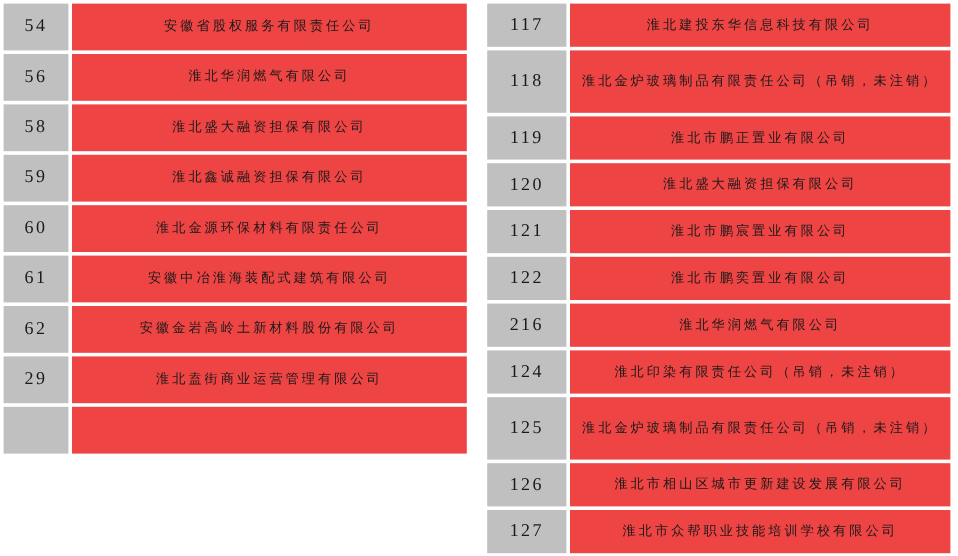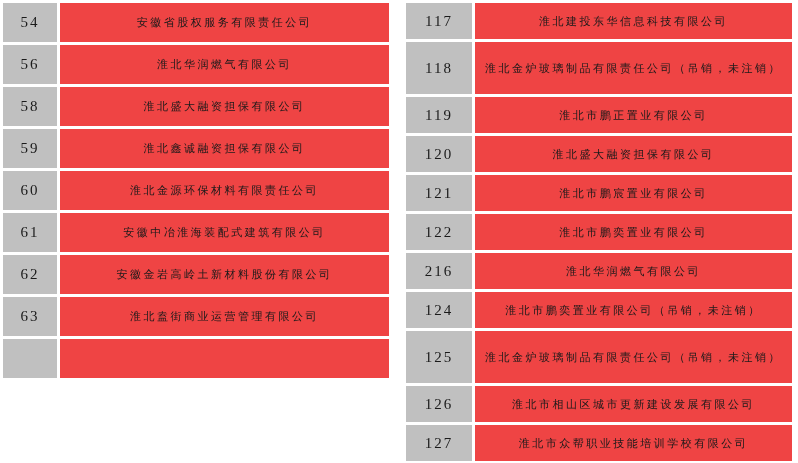--- a/index.html
+++ b/index.html
@@ -81,21 +81,21 @@
       </tr>
       <tr>
         <td class="num">61</td>
         <td class="name">安徽中冶淮海装配式建筑有限公司</td>
       </tr>
       <tr>
         <td class="num">62</td>
         <td class="name">安徽金岩高岭土新材料股份有限公司</td>
       </tr>
       <tr>
-        <td class="num">63</td>
+        <td class="num">29</td>
         <td class="name">淮北盍街商业运营管理有限公司</td>
       </tr>
       <tr>
         <td class="num"></td>
         <td class="name"></td>
       </tr>
     </tbody>
   </table>
 
   <table class="t-right">
@@ -127,21 +127,21 @@
       <tr>
         <td class="num">122</td>
         <td class="name">淮北市鹏奕置业有限公司</td>
       </tr>
       <tr>
         <td class="num">216</td>
         <td class="name">淮北华润燃气有限公司</td>
       </tr>
       <tr>
         <td class="num">124</td>
-        <td class="name">淮北市鹏奕置业有限公司（吊销，未注销）</td>
+        <td class="name">淮北印染有限责任公司（吊销，未注销）</td>
       </tr>
       <tr class="tall">
         <td class="num">125</td>
         <td class="name">淮北金炉玻璃制品有限责任公司（吊销，未注销）</td>
       </tr>
       <tr>
         <td class="num">126</td>
         <td class="name">淮北市相山区城市更新建设发展有限公司</td>
       </tr>
       <tr>

